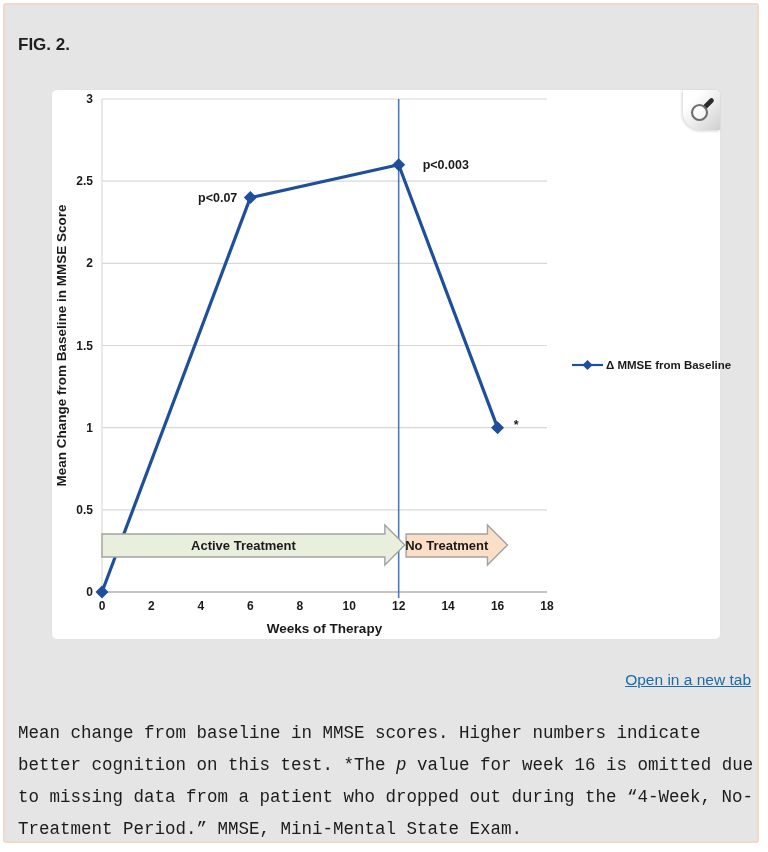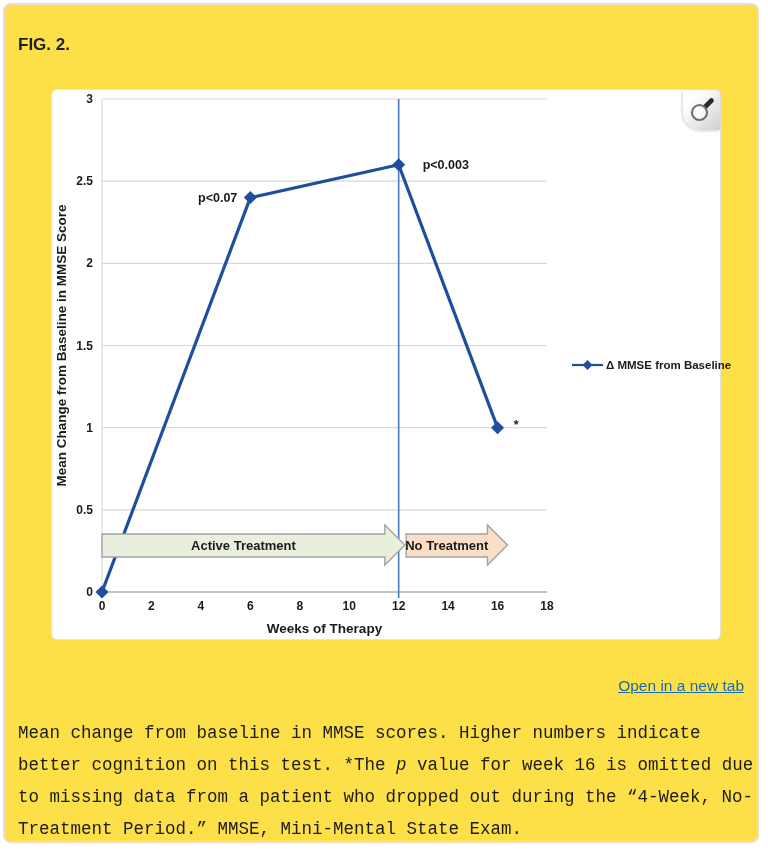--- a/index.html
+++ b/index.html
@@ -1,41 +1,41 @@
 <!DOCTYPE html>
 <html><head>
 <meta charset="utf-8">
 <style>
   html,body{margin:0;padding:0;background:#ffffff;}
   body{width:768px;height:852px;position:relative;font-family:"Liberation Sans",sans-serif;}
   .card{
     position:absolute;left:3px;top:3px;width:756px;height:840px;
-    background:#fde047;border:2px solid #f2d8c7;border-radius:8px;
+    background:#e5e5e5;border:2px solid #f2d8c7;border-radius:3px;
     box-sizing:border-box;
   }
   .fig-label{
     position:absolute;left:13px;top:30px;
     font-size:17px;font-weight:bold;color:#1f1f1f;
   }
   .figure-panel{
     position:absolute;left:46px;top:84px;width:668px;height:549px;
     background:#ffffff;border:1px solid #e4e4df;border-radius:6px;
     box-sizing:content-box;cursor:pointer;
   }
   #chart-svg{position:absolute;left:0;top:0;overflow:visible;}
   .zoom-btn{
     position:absolute;right:0;top:0;width:37px;height:40px;
     background:linear-gradient(135deg,#ffffff 25%,#e9e9e9 60%,#cfcfcf 100%);
     border-radius:0 5px 0 18px;
     box-shadow:-1px 1px 3px rgba(0,0,0,0.18);
     display:flex;align-items:center;justify-content:center;cursor:pointer;
   }
   .open-link{
-    position:absolute;right:13px;top:666px;
-    font-size:15.5px;color:#1a6ca8;text-decoration:underline;cursor:pointer;margin-top:6px;
+    position:absolute;right:6px;top:666px;
+    font-size:15.5px;color:#1a6ca8;text-decoration:underline;cursor:pointer;
   }
   .caption{
     position:absolute;left:13px;top:712px;width:740px;
     font-family:Liberation Mono, monospace;font-size:17.5px;line-height:32px;
     color:#1c1c1c;margin:0;
   }
 </style>
 </head>
 <body>
 

